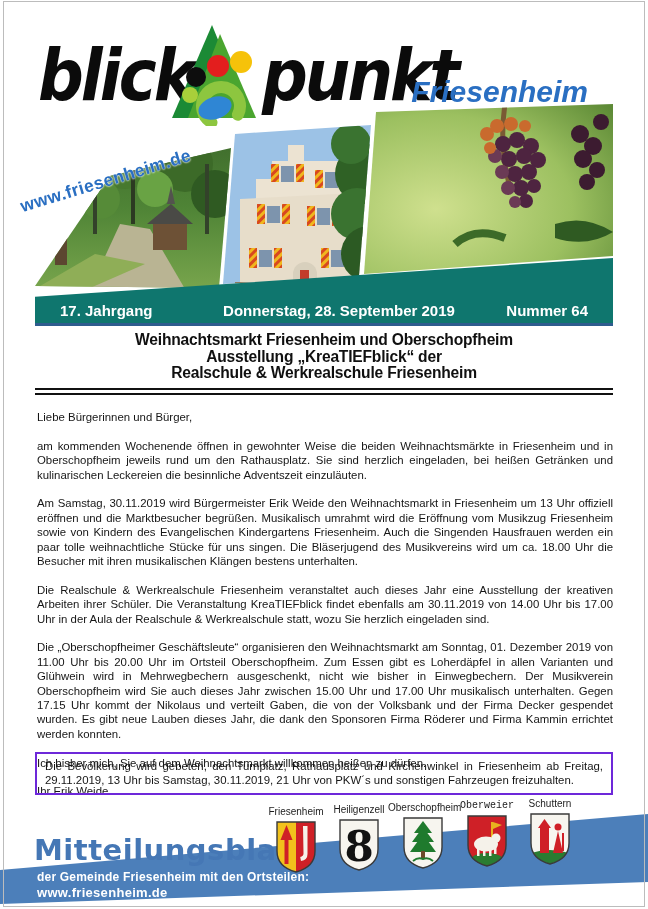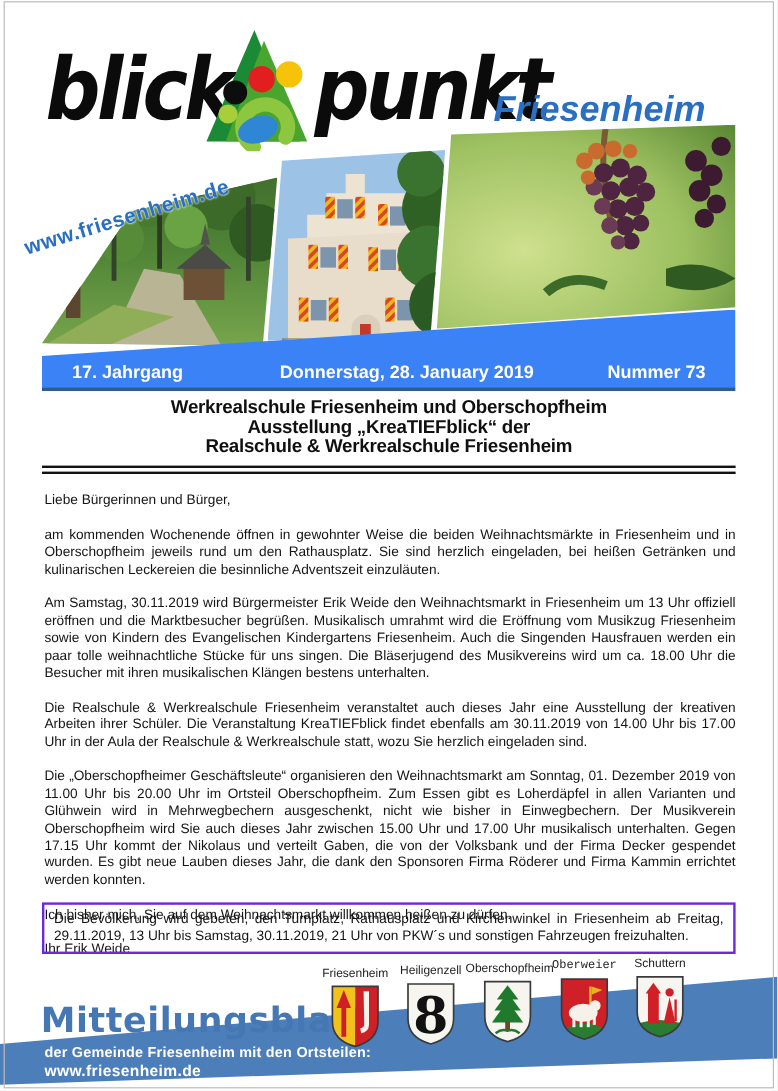--- a/index.html
+++ b/index.html
@@ -19,21 +19,21 @@
   .mast-tagline b{font-weight:bold;}
 
   .www-diagonal{position:absolute;left:24px;top:196px;font-size:17.5px;font-weight:bold;color:#2a6fc2;
                 transform:rotate(-17deg);transform-origin:left bottom;letter-spacing:.5px;
                 text-shadow:0 0 2px #fff,0 0 2px #fff;}
 
   
   .collage{position:absolute;left:35px;top:104px;}
 
   
-  .issue-bar{position:absolute;left:35px;top:258px;width:578px;height:68px;background:#3b82f6;
+  .issue-bar{position:absolute;left:35px;top:258px;width:578px;height:68px;background:#0f766e;
              clip-path:polygon(0 57%,100% 0,100% 100%,0 100%);text-decoration:underline;}
   .issue-bar-underline{position:absolute;left:0;bottom:0;width:100%;height:3px;background:#2e5c8e;}
   .issue-row{position:absolute;left:0;bottom:7px;width:100%;display:flex;align-items:baseline;
              color:#fff;font-weight:bold;font-size:15px;}
   .issue-vol{margin-left:25px;width:150px;text-align:left;}
   .issue-date{flex:1;text-align:center;}
   .issue-num{margin-right:25px;width:120px;text-align:right;}
 
   
   .headline{position:absolute;left:35px;top:332px;width:578px;text-align:center;
@@ -210,28 +210,28 @@
       <path d="M520,120 q30,-10 58,8 q-26,16 -58,6 z" fill="#2f5a22"></path>
       <path d="M420,140 q20,-18 50,-6" stroke="#3c6a28" stroke-width="8" fill="none"></path>
     </g>
   </svg>
 
   <div class="www-diagonal">www.friesenheim.de</div>
 
   <div class="issue-bar">
     <div class="issue-row">
       <span class="issue-vol">17. Jahrgang</span>
-      <span class="issue-date">Donnerstag, 28. January 2019</span>
-      <span class="issue-num">Nummer 73</span>
+      <span class="issue-date">Donnerstag, 28. September 2019</span>
+      <span class="issue-num">Nummer 64</span>
     </div>
     <div class="issue-bar-underline"></div>
   </div>
 
   <div class="headline">
-    <div>Werkrealschule Friesenheim und Oberschopfheim</div>
+    <div>Weihnachtsmarkt Friesenheim und Oberschopfheim</div>
     <div>Ausstellung „KreaTIEFblick“ der</div>
     <div>Realschule &amp; Werkrealschule Friesenheim</div>
   </div>
   <div class="double-rule"></div>
 
   <div class="letter">
     <p>Liebe Bürgerinnen und Bürger,</p>
     <div>
         <p><span>am kommenden Wochenende öffnen in gewohnter Weise die beiden Weihnachtsmärkte in Friesenheim und in Oberschopfheim jeweils rund um den Rathausplatz. Sie sind herzlich eingeladen, bei heißen Getränken und kulinarischen Leckereien die besinnliche Adventszeit einzuläuten.</span></p>
         <p><span>Am Samstag, 30.11.2019 wird Bürgermeister Erik Weide den </span><b>Weihnachtsmarkt in Friesenheim</b><span> um 13 Uhr offiziell eröffnen und die Marktbesucher begrüßen. Musikalisch umrahmt wird die Eröffnung vom Musikzug Friesenheim sowie von Kindern des Evangelischen Kindergartens Friesenheim. Auch die Singenden Hausfrauen werden ein paar tolle weihnachtliche Stücke für uns singen. Die Bläserjugend des Musikvereins wird um ca. 18.00 Uhr die Besucher mit ihren musikalischen Klängen bestens unterhalten.</span></p>

